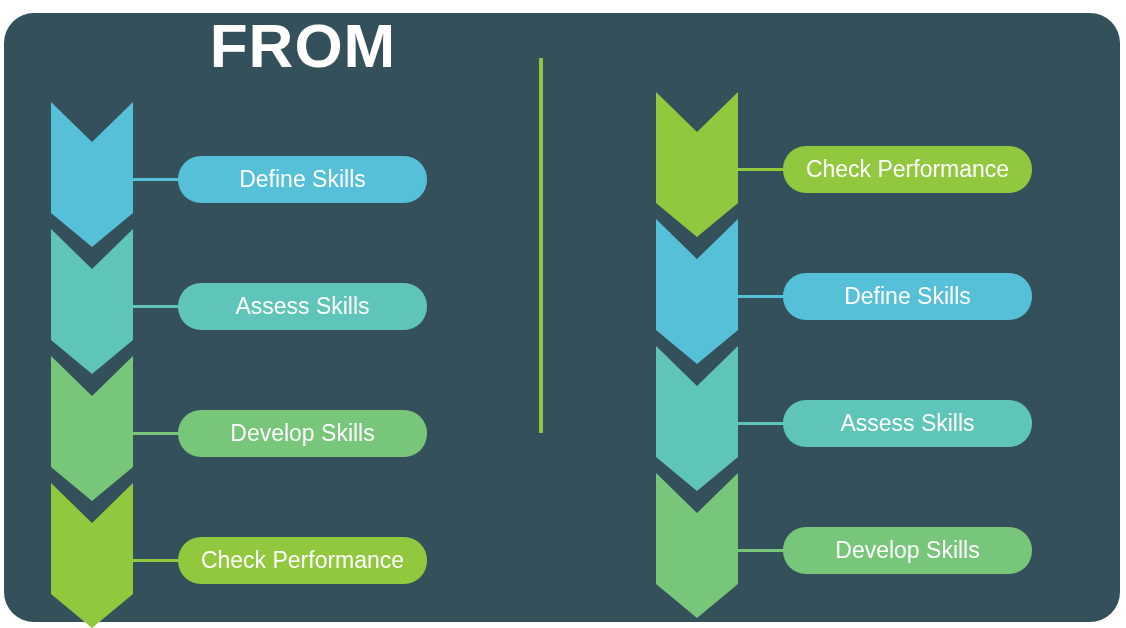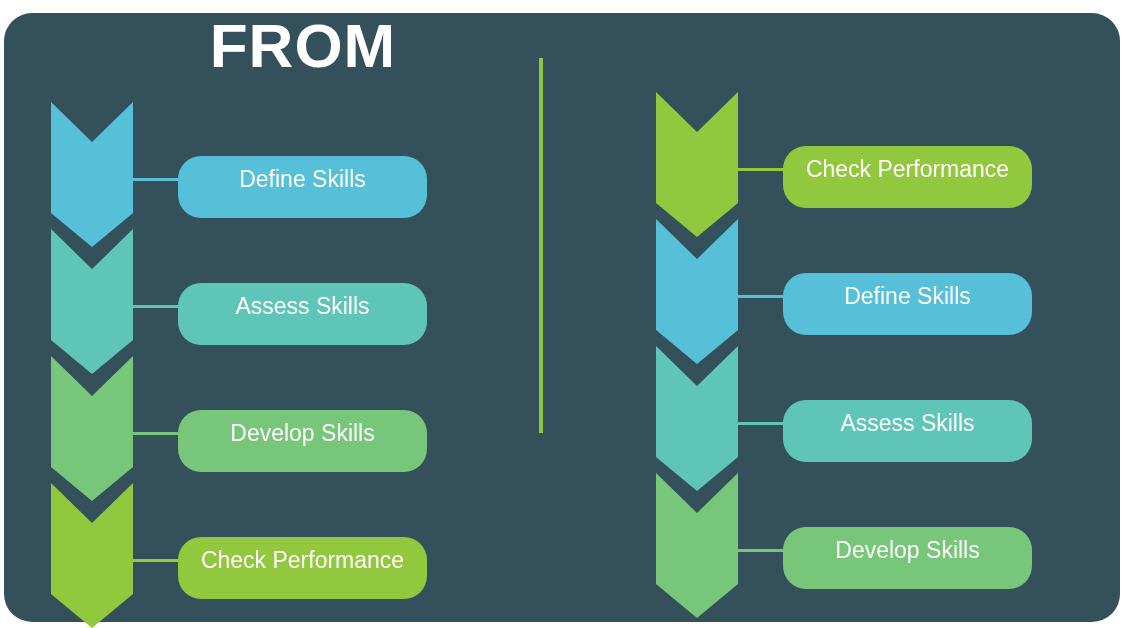--- a/index.html
+++ b/index.html
@@ -21,30 +21,30 @@
   .divider{
     position:absolute;left:535px;top:45px;width:4px;height:375px;
   }
   .column{position:absolute;width:380px;}
   #col-from{left:47px;top:89px;}
   #col-to{left:652px;top:79px;}
   .step-row{position:absolute;left:0;width:380px;height:145px;}
   .chevron{position:absolute;left:0;top:0;display:block;}
   .connector{position:absolute;left:80px;top:76px;width:48px;height:3px;}
   .pill{
-    position:absolute;left:127px;top:54px;width:249px;height:62px;
+    position:absolute;left:127px;top:54px;width:249px;height:47px;
     border-radius:23px;color:#ffffff;font-size:23px;line-height:46px;
     text-align:center;font-weight:400;white-space:nowrap;
   }
 </style>
 </head>
 <body>
 
 <div id="canvas" style="background: rgb(255, 255, 255);">
-  <div class="card" style="background: rgb(52, 81, 91); border-radius: 28px;">
+  <div class="card" style="background: rgb(52, 81, 91);">
     <h1 class="title title-from">FROM</h1>
     <div class="divider" style="background: rgb(141, 198, 63);"></div>
     <div class="column" id="col-from">
         <div class="step-row" style="top: 0px;">
           <svg class="chevron" width="82" height="145" viewBox="0 0 82 145">
             <polygon points="0,0 41,40 82,0 82,111 41,145 0,111" fill="#55C0D8"></polygon>
           </svg>
           <div class="connector" style="background: rgb(85, 192, 216);"></div>
           <div class="pill" style="background: rgb(85, 192, 216); color: rgb(255, 255, 255);">Define Skills</div>
         </div>

